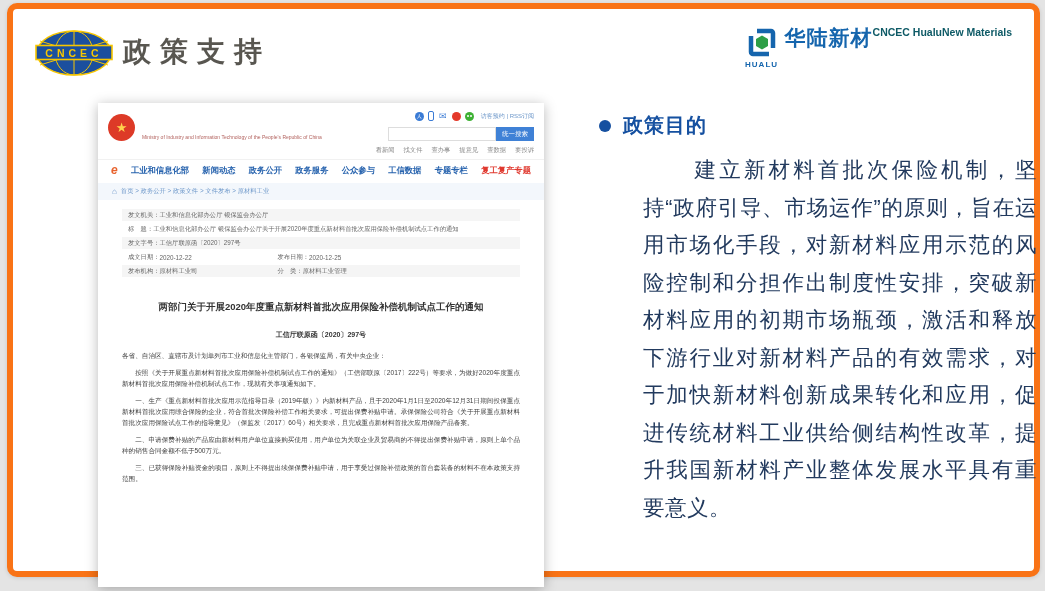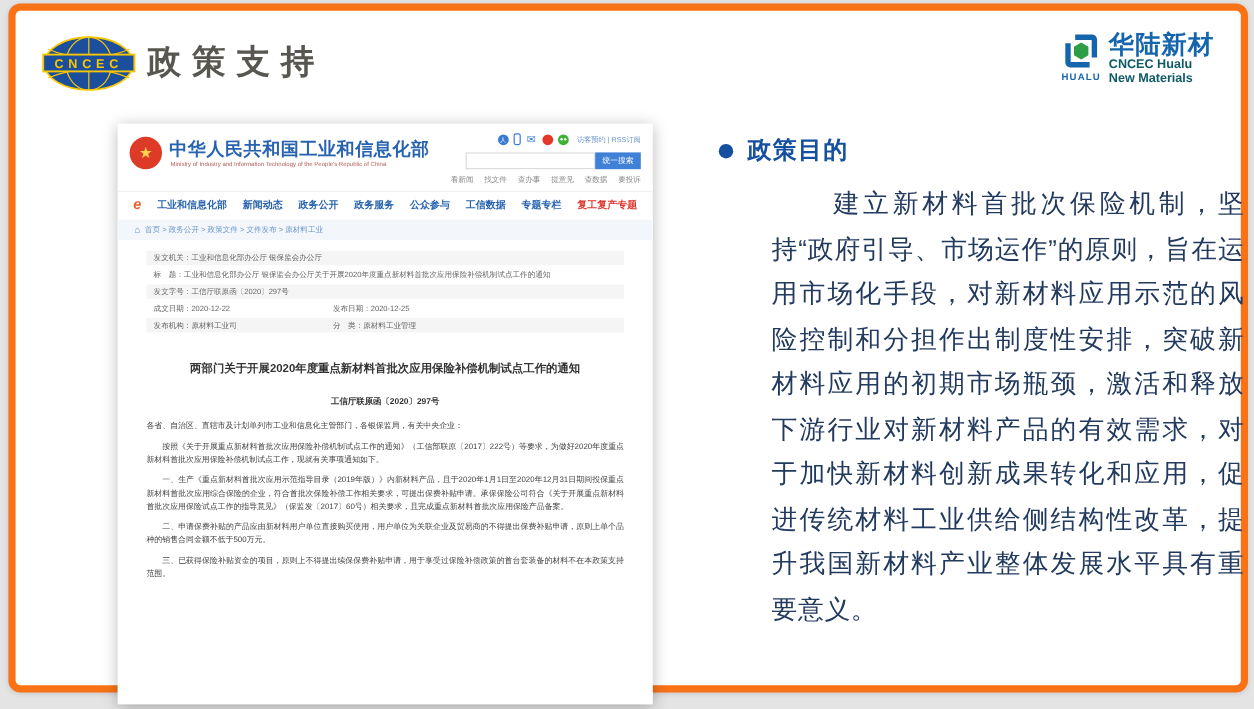--- a/index.html
+++ b/index.html
@@ -8,21 +8,21 @@
   .slide { position:absolute; left:7px; top:3px; width:1033px; height:574px; background:#fff;
            border:6px solid #f97316; border-radius:10px; box-shadow:0 1px 4px rgba(0,0,0,.12); }
 
   
   .cncec-logo { position:absolute; left:20px; top:20px; }
   .page-title { position:absolute; left:110px; top:24px; font-family:Liberation Serif, serif;
                 font-weight:bold; font-size:28px; color:#585650; letter-spacing:9px; }
   .hualu { position:absolute; right:22px; top:18px; display:flex; align-items:flex-start; gap:6px; }
   .hualu-mark { display:flex; flex-direction:column; align-items:center; }
   .hualu-logo-text { font-size:8px; font-weight:bold; color:#1565ad; letter-spacing:1px; margin-top:1px; }
-  .hualu-names { display:flex; flex-direction:column; line-height:1.05; }
+  .hualu-names { display:flex; flex-direction:row; line-height:1.05; }
   .hualu-cn { font-size:21px; font-weight:bold; color:#1565ad; letter-spacing:1px; }
   .hualu-en { font-size:10.5px; font-weight:bold; color:#0e5a66; }
 
   
   .site { position:absolute; left:85px; top:94px; width:446px; height:484px; background:#fff;
           box-shadow:0 2px 12px rgba(0,0,0,.28); font-family:"Liberation Sans", sans-serif; }
   .emblem { position:absolute; left:10px; top:11px; width:27px; height:27px; border-radius:50%;
             background:#dd3a27; color:#ffd34d; font-size:13px; display:flex; align-items:center;
             justify-content:center; }
   .ministry-cn { position:absolute; left:43px; top:12px; font-size:15px; font-weight:bold; color:#2763ae; letter-spacing:.5px; }
@@ -108,21 +108,20 @@
         <span class="hualu-en">CNCEC Hualu</span>
         <span class="hualu-en">New Materials</span>
       </div>
     </div>
 
     <div class="site">
 
       <div class="emblem">
         <span>★</span>
       </div>
-      <div class="ministry-cn">中华人民共和国工业和信息化部</div>
       <div class="ministry-en">Ministry of Industry and Information Technology of the People's Republic of China</div>
 
       <div class="topbar">
         <span class="tb-icon tb-blue">
             <span>人</span>
           </span>
         <span class="tb-icon tb-phone"></span>
         <span class="tb-icon tb-mail">
             <span>✉</span>
           </span>

